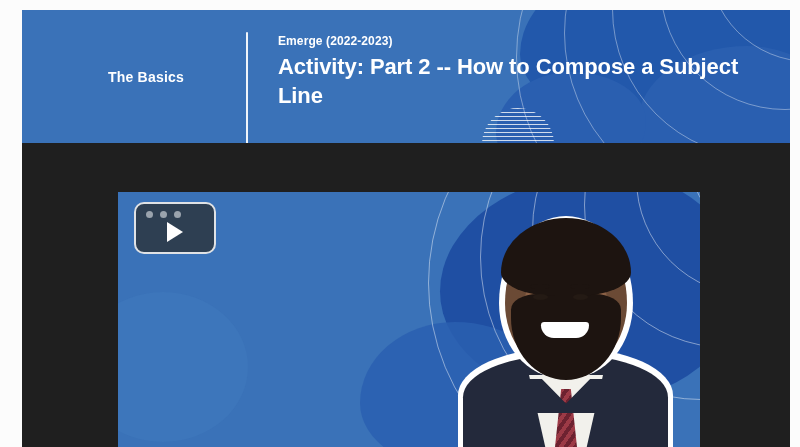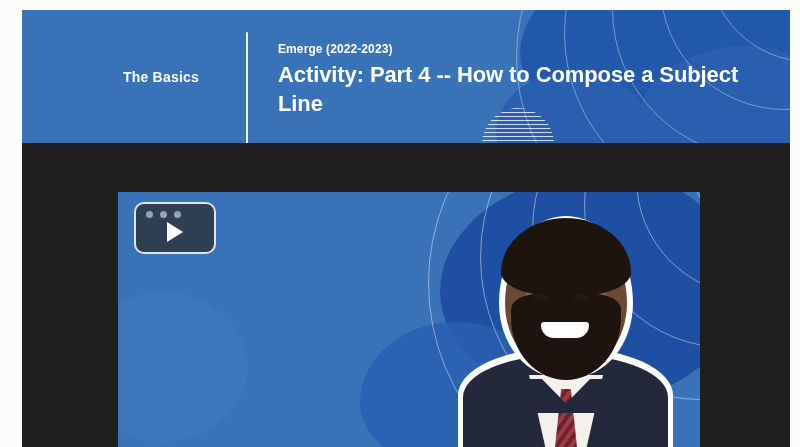--- a/index.html
+++ b/index.html
@@ -41,31 +41,31 @@
       rgba(58,114,184,0) 1px,rgba(58,114,184,0) 4px);
   }
   .arcs{position:absolute;right:-120px;top:-150px;width:420px;height:420px;}
   .arcs i{
     position:absolute;right:0;top:0;border:1.2px solid rgba(255,255,255,.38);
     border-radius:50%;
   }
 
   .banner-left{
     position:absolute;left:0;top:0;width:248px;height:100%;
-    display:flex;align-items:center;justify-content:center;padding-left:15px;
+    display:flex;align-items:center;justify-content:center;
   }
   .banner-left span{
     color:#ffffff;font-weight:bold;font-size:14px;letter-spacing:.2px;
   }
   .divider{
     position:absolute;left:224px;top:22px;width:2px;height:112px;
     background:rgba(255,255,255,.92);border-radius:2px;
   }
   .banner-right{
-    position:absolute;left:256px;top:32px;right:18px;
+    position:absolute;left:256px;top:24px;right:18px;
   }
   .eyebrow{
     color:#ffffff;font-size:12px;font-weight:bold;letter-spacing:.1px;
     margin:0 0 5px 0;line-height:1.2;
   }
   .headline{
     color:#ffffff;font-size:22px;font-weight:bold;line-height:1.28;
     margin:0;letter-spacing:-.1px;
   }
 
@@ -213,21 +213,21 @@
     </div>
 
     <div class="banner-left">
       <span>The Basics</span>
     </div>
 
     <div class="divider"></div>
 
     <div class="banner-right">
       <p class="eyebrow">Emerge (2022-2023)</p>
-      <h1 class="headline">Activity: Part 4 -- How to Compose a Subject Line</h1>
+      <h1 class="headline">Activity: Part 2 -- How to Compose a Subject Line</h1>
     </div>
   </div>
 
   <div class="body-dark"></div>
 
   <div class="video">
 
     <div class="v-deco">
       <div class="v-blob3"></div>
       <div class="v-blob1"></div>

